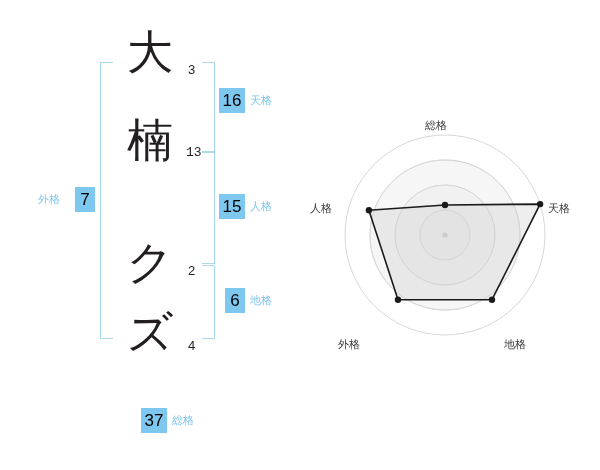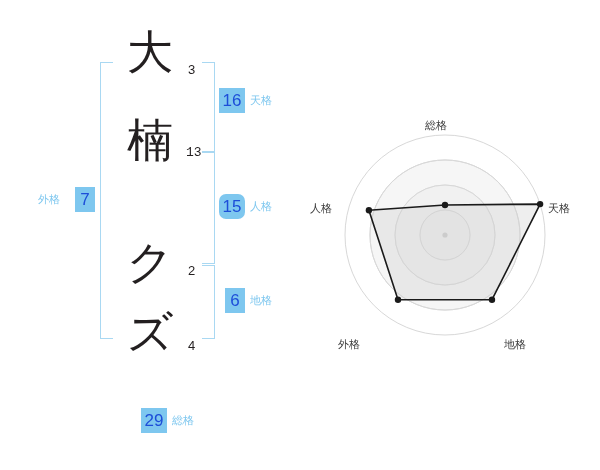--- a/index.html
+++ b/index.html
@@ -46,21 +46,21 @@
   .bracket-left {
     position: absolute;
     border: 1.6px solid #a9d8f2;
     border-right: none;
   }
 
   
   .chip {
     position: absolute;
     background: #7ec7ef;
-    color: #1d4ed8;
+    color: #000000;
     font-size: 17px;
     text-align: center;
     line-height: 25px;
     height: 25px;
     font-family: "Liberation Sans", sans-serif;
   }
   .chip-label {
     position: absolute;
     color: #7ec7ef;
     font-size: 11px;
@@ -103,30 +103,30 @@
 
   <div class="bracket" style="left:202px; top:152px; width:12px; height:110px;"></div>
 
   <div class="bracket" style="left:202px; top:265px; width:12px; height:72px;"></div>
 
   <div class="bracket-left" style="left:100px; top:62px; width:12px; height:275px;"></div>
 
   <div class="chip" style="left:219px; top:88px; width:26px;">16</div>
   <div class="chip-label" style="left:250px; top:88px;">天格</div>
 
-  <div class="chip" style="left:219px; top:194px; width:26px;border-radius:7px;">15</div>
+  <div class="chip" style="left:219px; top:194px; width:26px;">15</div>
   <div class="chip-label" style="left:250px; top:194px;">人格</div>
 
   <div class="chip" style="left:225px; top:288px; width:20px;">6</div>
   <div class="chip-label" style="left:250px; top:288px;">地格</div>
 
   <div class="chip" style="left:75px; top:187px; width:20px;">7</div>
   <div class="chip-label" style="left:38px; top:187px;">外格</div>
 
-  <div class="chip" style="left:141px; top:408px; width:26px;">29</div>
+  <div class="chip" style="left:141px; top:408px; width:26px;">37</div>
   <div class="chip-label" style="left:172px; top:408px;">総格</div>
 
   <div id="radar-wrap">
     <svg id="radar-svg" width="290" height="280" viewBox="0 0 290 280">
         <circle cx="145" cy="130" r="100" fill="#ffffff" stroke="#d8d8d8" stroke-width="1"></circle>
         <circle cx="145" cy="130" r="75" fill="none" stroke="#d8d8d8" stroke-width="1"></circle>
         <circle cx="145" cy="130" r="50" fill="none" stroke="#d8d8d8" stroke-width="1"></circle>
         <circle cx="145" cy="130" r="25" fill="none" stroke="#d8d8d8" stroke-width="1"></circle>
         <circle cx="145" cy="130" r="75" fill="#ececec" fill-opacity="0.45" stroke="#d8d8d8" stroke-width="1"></circle>
         <circle cx="145" cy="130" r="50" fill="#ececec" fill-opacity="0.45" stroke="#d8d8d8" stroke-width="1"></circle>

